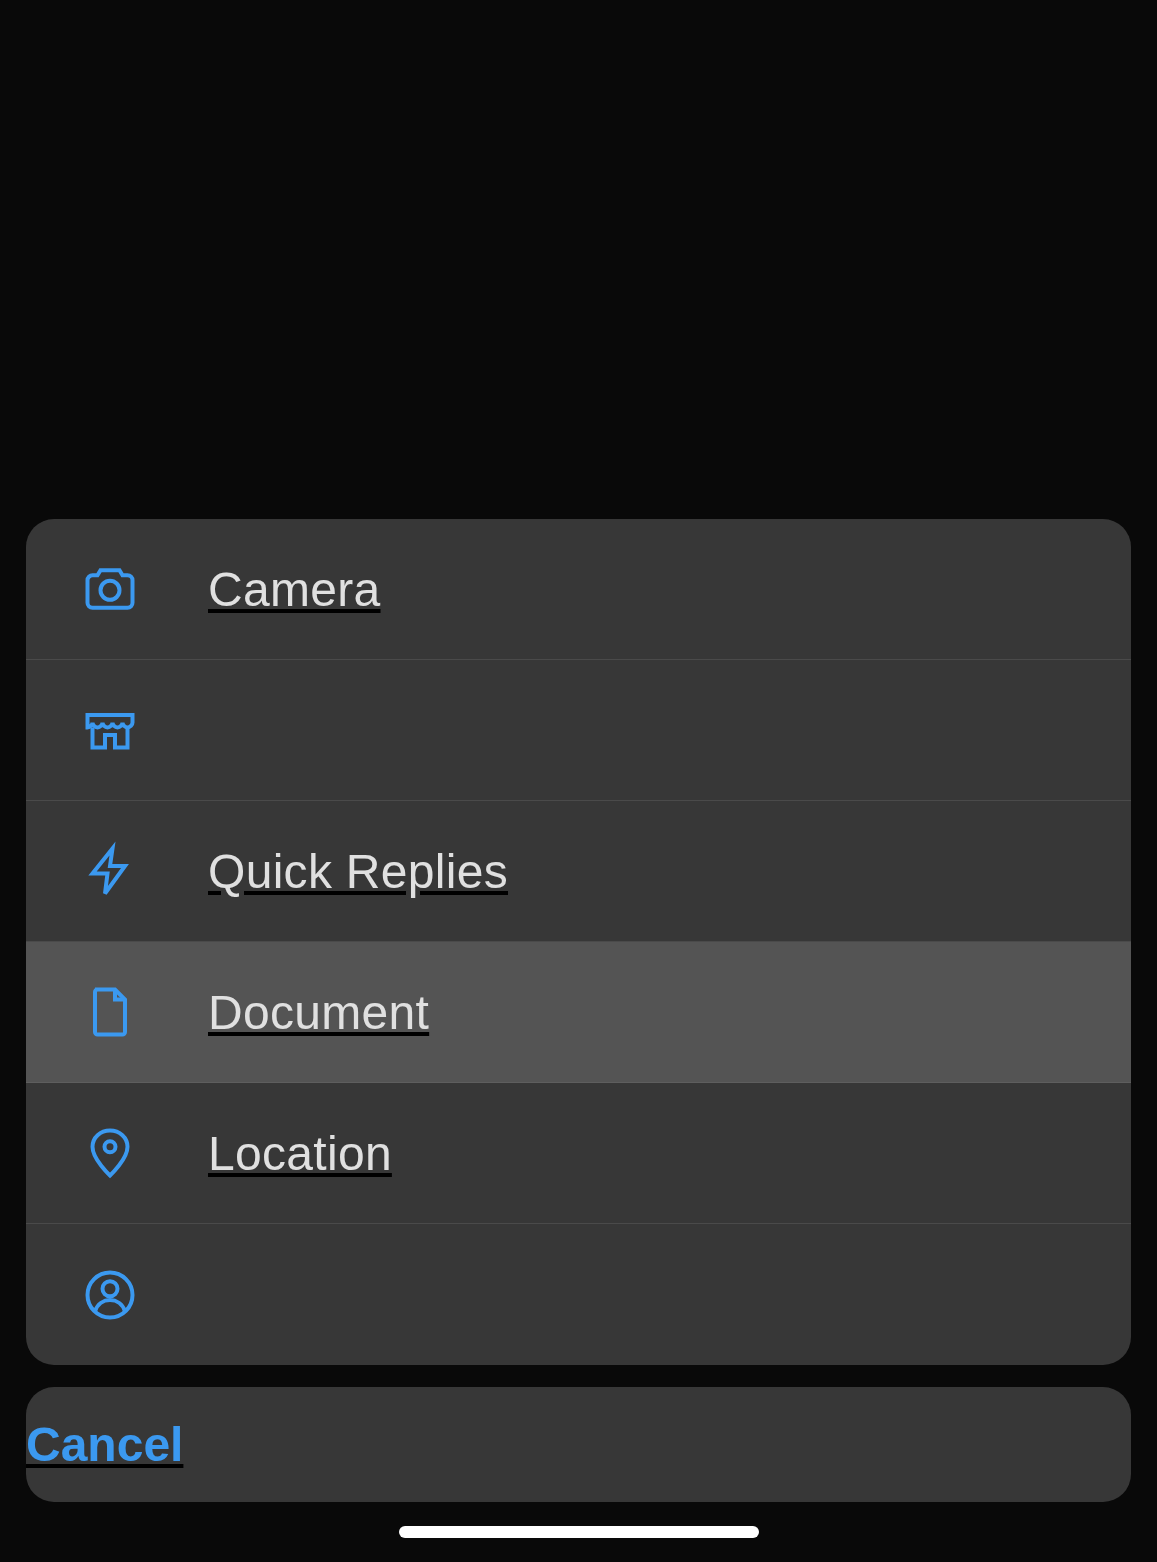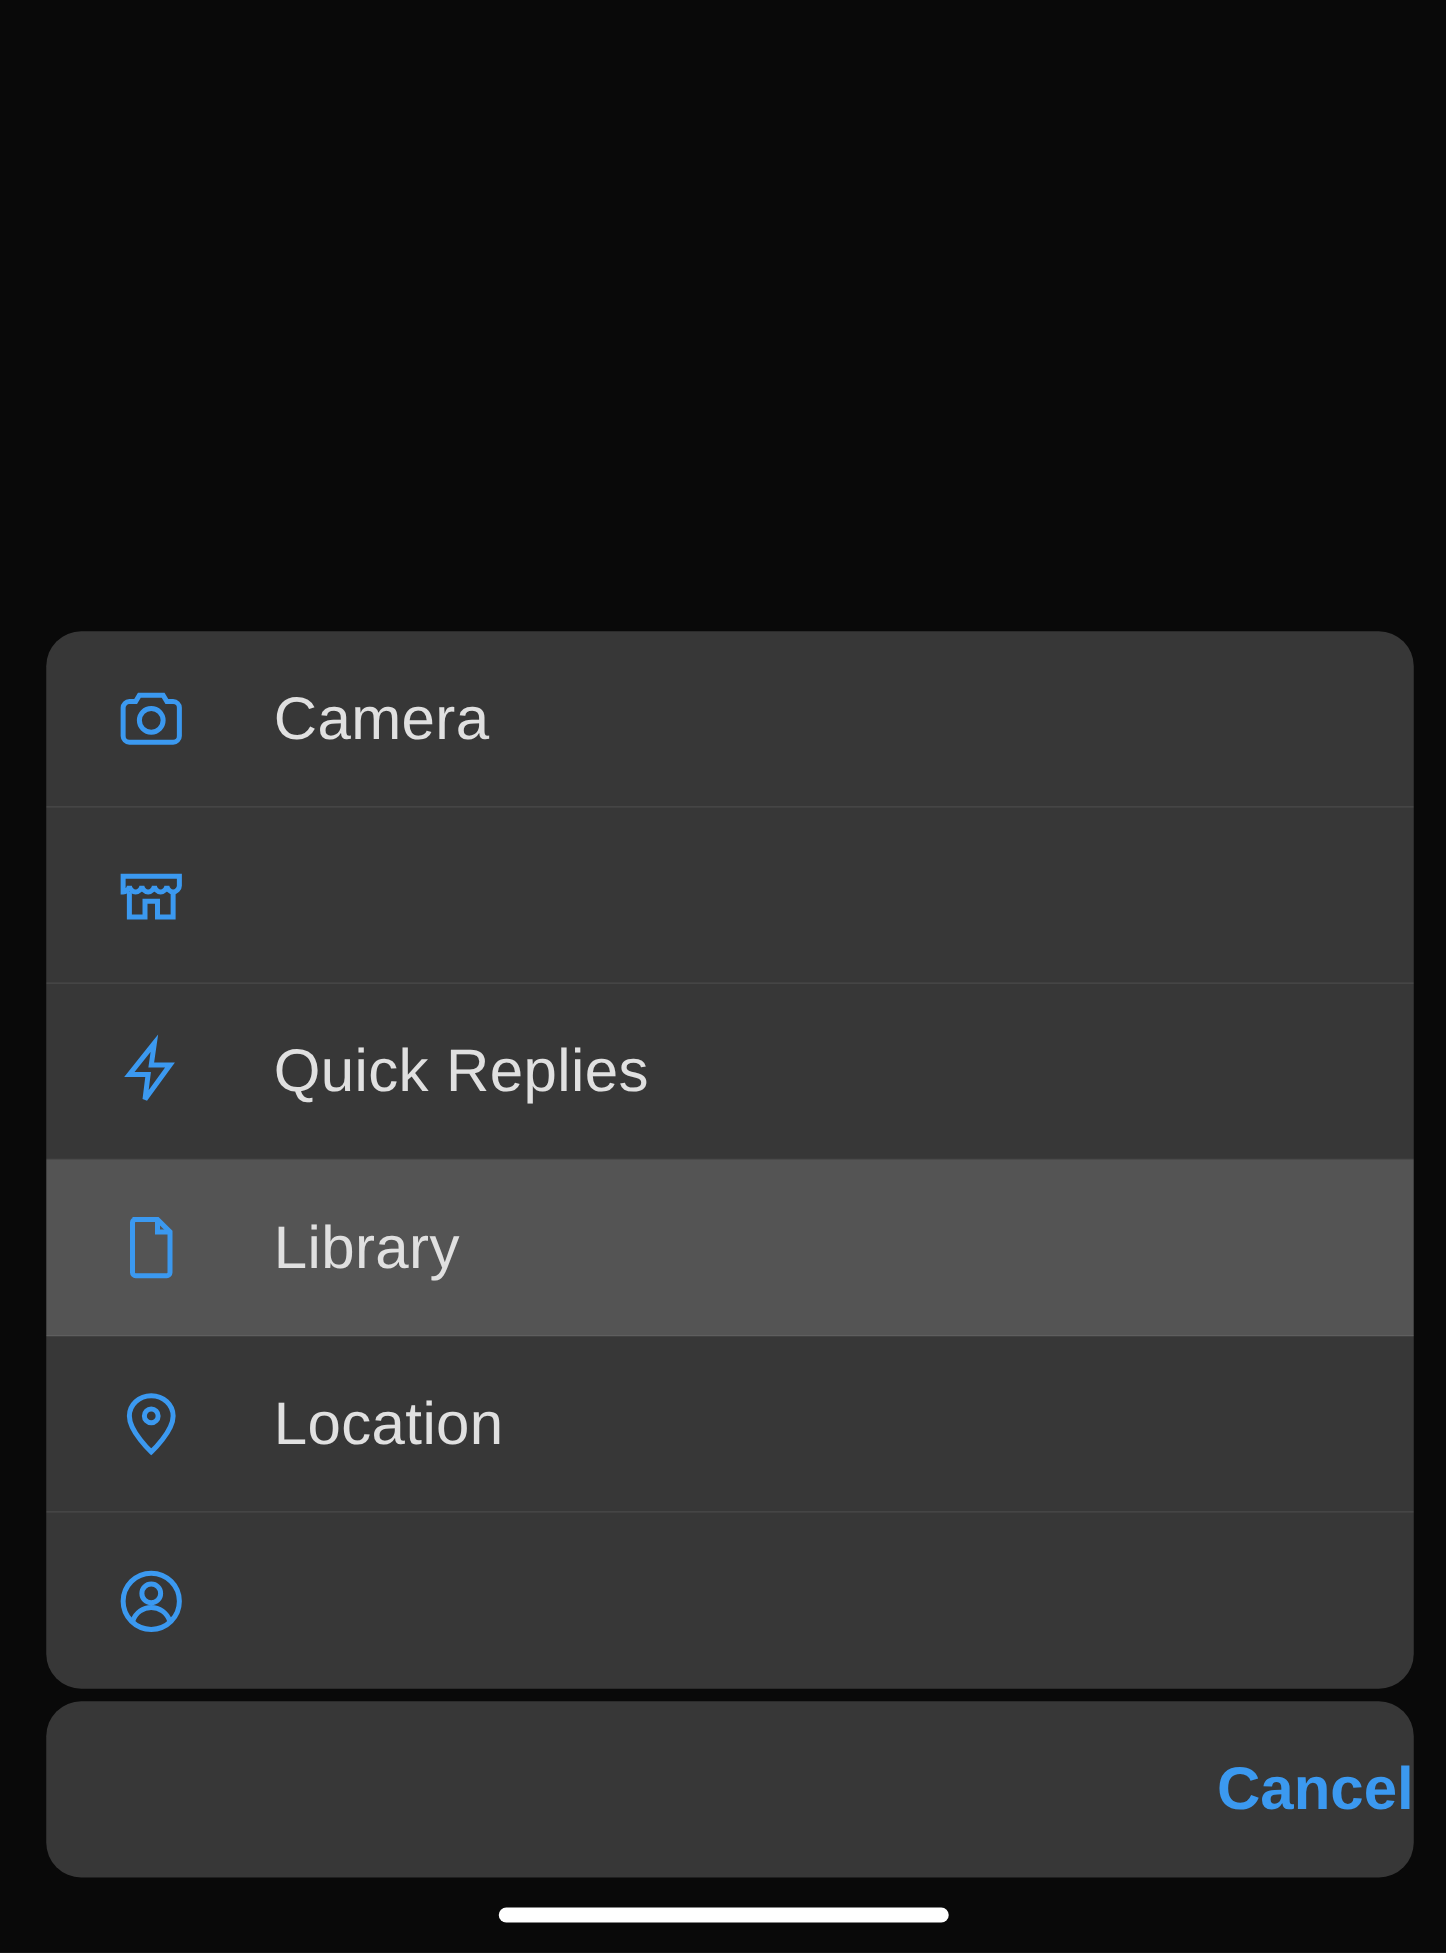--- a/index.html
+++ b/index.html
@@ -20,24 +20,25 @@
     .backdrop {
       position: absolute;
       inset: 0;
       background: #0a0a0a;
       opacity: 0.95;
     }
     
     .sheet-container {
       position: absolute;
       bottom: 0;
-      left: 11px;
+      left: 0;
       right: 0;
       padding: 26px;
       padding-bottom: 60px;
+      text-decoration: underline;
     }
     
     .action-sheet {
       background: rgba(58, 58, 58, 0.95);
       border-radius: 28px;
       overflow: hidden;
     }
     
     .menu-item {
       display: flex;
@@ -71,27 +72,27 @@
     }
     
     .menu-label {
       font-size: 48px;
       font-weight: 400;
       color: #e0e0e0;
       letter-spacing: 0.3px;
     }
     
     .cancel-button {
-      margin-top: 10px;
+      margin-top: 22px;
       background: rgba(58, 58, 58, 0.95);
       border-radius: 28px;
-      height: 141px;
+      height: 115px;
       display: flex;
       align-items: center;
-      justify-content: flex-end;
+      justify-content: flex-start;
       cursor: pointer;
     }
     
     .cancel-label {
       font-size: 48px;
       font-weight: 600;
       color: #3b99f0;
     }
     
     .home-indicator {
@@ -142,21 +143,21 @@
       <span class="menu-label">Quick Replies</span>
     </div>
 
     <div class="menu-item highlighted">
       <span class="icon-wrapper">
         <svg viewBox="0 0 24 24" fill="none" stroke="#3b99f0" stroke-width="1.6">
           <path d="M6 3 L14 3 L18 7 L18 20 C18 20.5 17.5 21 17 21 L7 21 C6.5 21 6 20.5 6 20 L6 4 C6 3.5 6.5 3 7 3 Z"></path>
           <path d="M14 3 L14 7 L18 7"></path>
         </svg>
       </span>
-      <span class="menu-label">Library</span>
+      <span class="menu-label">Document</span>
     </div>
 
     <div class="menu-item">
       <span class="icon-wrapper">
         <svg viewBox="0 0 24 24" fill="none" stroke="#3b99f0" stroke-width="1.6">
           <path d="M12 21 C12 21 5 14.5 5 9.5 C5 5.9 8.1 3 12 3 C15.9 3 19 5.9 19 9.5 C19 14.5 12 21 12 21 Z"></path>
           <circle cx="12" cy="9.5" r="2.2"></circle>
         </svg>
       </span>
       <span class="menu-label">Location</span>

